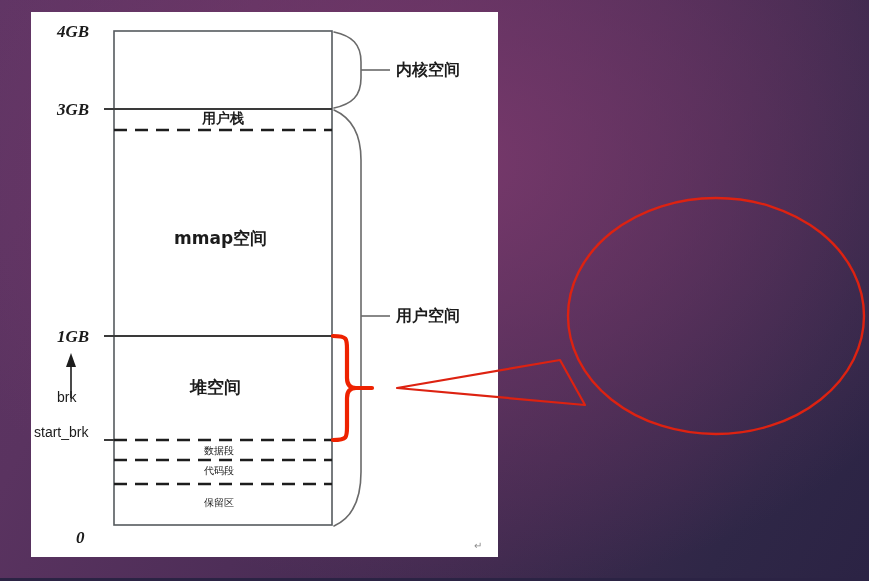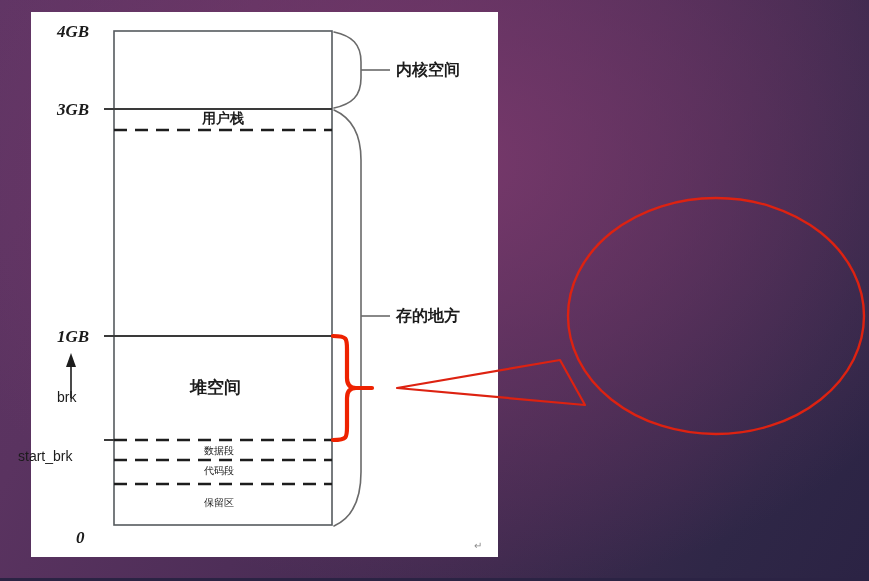--- a/index.html
+++ b/index.html
@@ -157,27 +157,28 @@
       <ellipse cx="716" cy="316" rx="148" ry="118" fill="none" stroke="#dd2211" stroke-width="2.4"></ellipse>
     </g>
   </svg>
 
   <div class="lbl axis-mark" style="left:57px; top:22px;">4GB</div>
   <div class="lbl axis-mark" style="left:57px; top:100px;">3GB</div>
   <div class="lbl axis-mark" style="left:57px; top:327px;">1GB</div>
   <div class="lbl axis-mark" style="left:76px; top:528px;">0</div>
 
   <div class="lbl mono-lbl" style="left:57px; top:389px;">brk</div>
-  <div class="lbl mono-lbl" style="left:18px; top:424px;margin-top:24px;">start_brk</div>
+  <div class="lbl mono-lbl" style="left:34px; top:424px;">start_brk</div>
 
   <div class="lbl cjk-tiny" style="left:202px; top:110px;">用户栈</div>
+  <div class="lbl cjk-big" style="left:174px; top:227px;">mmap空间</div>
   <div class="lbl cjk-big" style="left:190px; top:376px;">堆空间</div>
   <div class="lbl cjk-small" style="left:204px; top:444px;">数据段</div>
   <div class="lbl cjk-small" style="left:204px; top:464px;">代码段</div>
   <div class="lbl cjk-small" style="left:204px; top:496px;">保留区</div>
 
   <div class="lbl side-label" style="left:396px; top:60px;">内核空间</div>
-  <div class="lbl side-label" style="left:396px; top:306px;">存的地方</div>
+  <div class="lbl side-label" style="left:396px; top:306px;">用户空间</div>
 
   <div class="lbl pilcrow" style="left:474px; top:540px;">↵</div>
 
 
 </div>
 
 </body></html>

